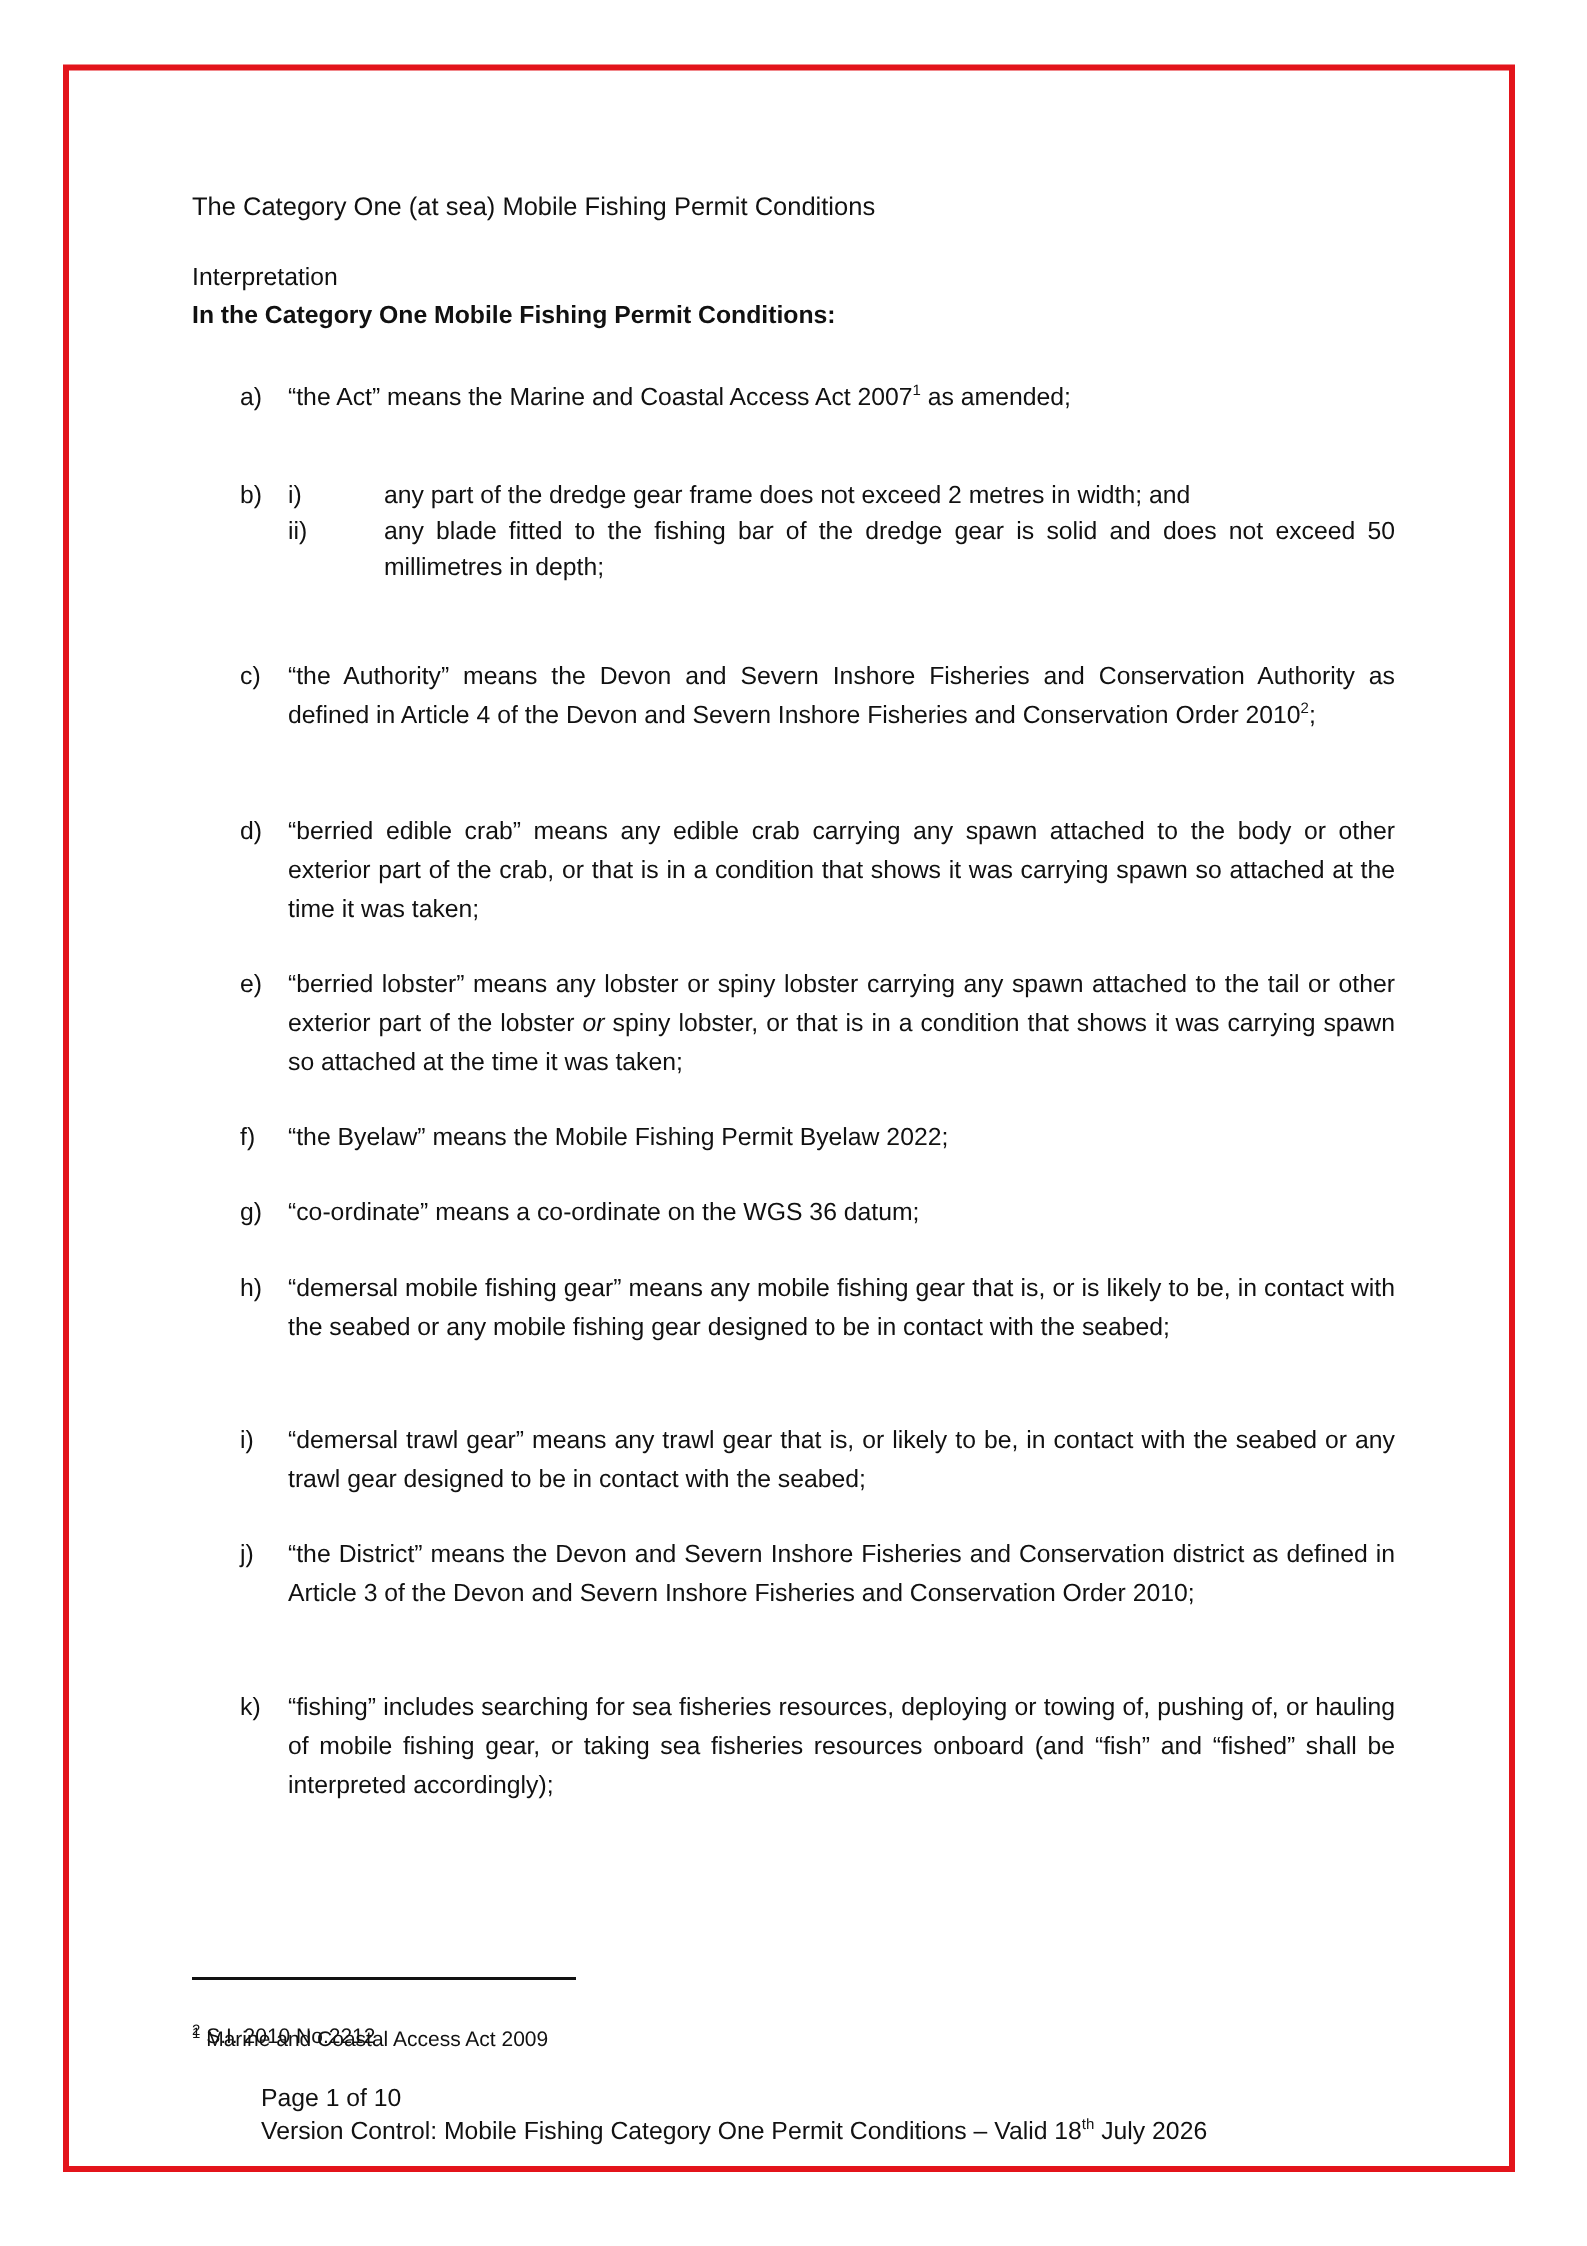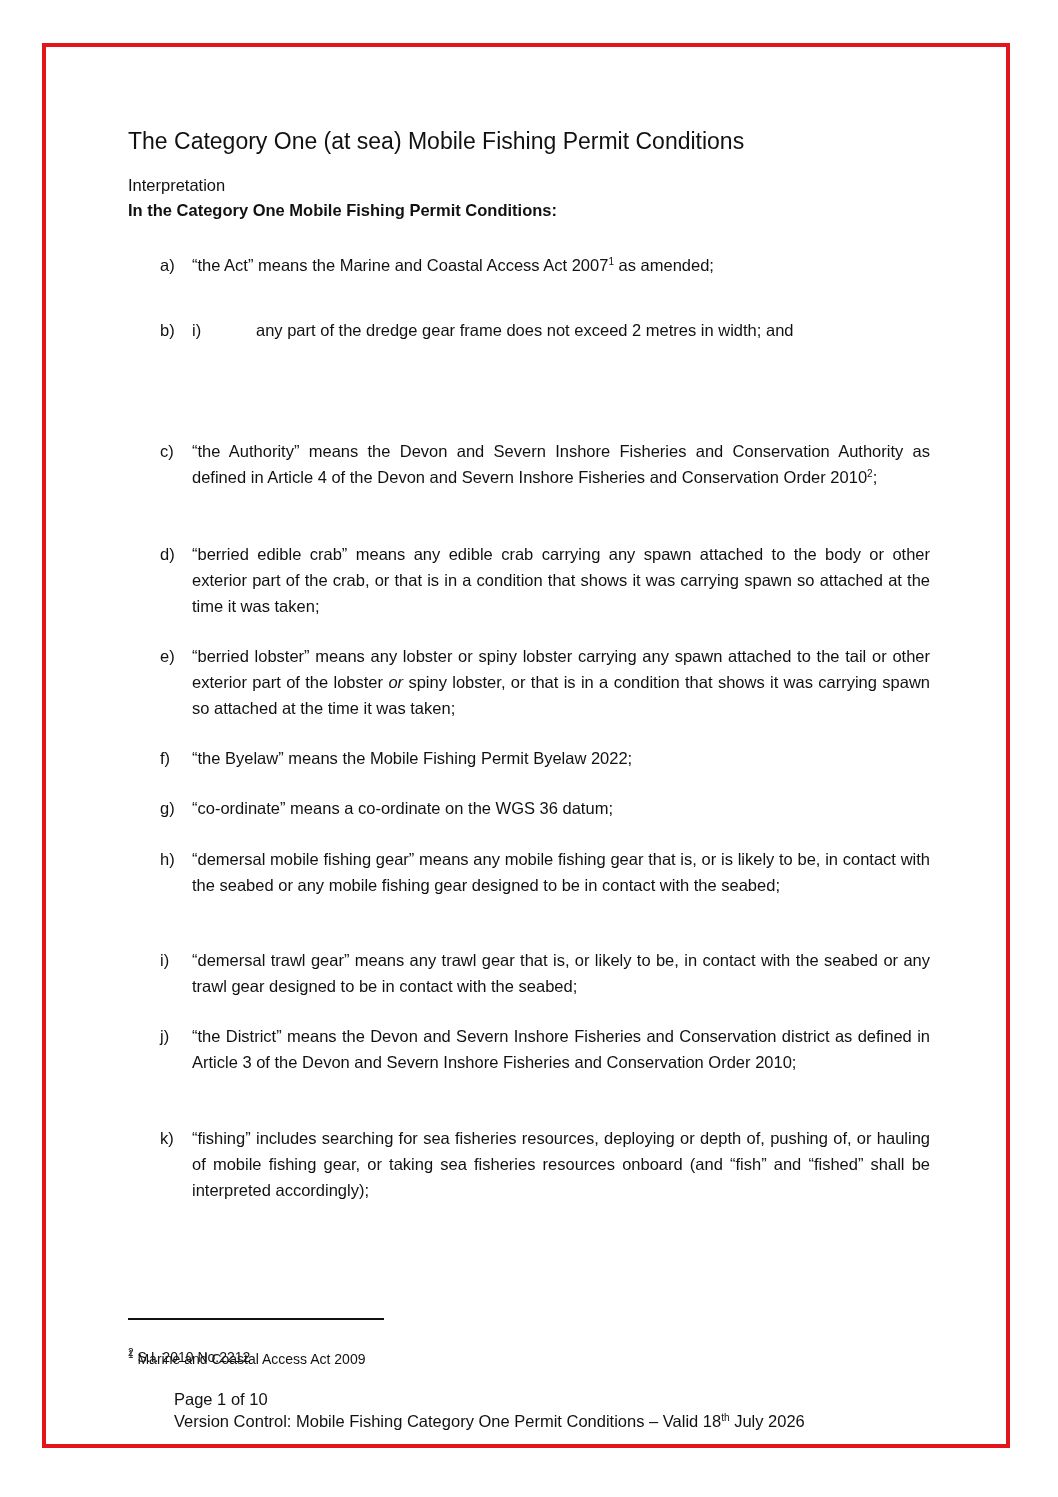--- a/index.html
+++ b/index.html
@@ -1,20 +1,20 @@
 <!DOCTYPE html>
 <html><head>
 <meta charset="utf-8">
 <style>
   html, body { margin: 0; padding: 0; background: #ffffff; }
   body { width: 1058px; height: 1497px; position: relative; overflow: hidden;
          font-family: "Liberation Sans", sans-serif; color: #111; }
   .frame { position: absolute; left: 42px; top: 43px; width: 968px; height: 1405px;
            border: 4px solid #e3141b; box-sizing: border-box; }
-  .title { position: absolute; left: 128px; top: 128px; font-size: 23px; color: #111; white-space: nowrap; }
+  .title { position: absolute; left: 128px; top: 128px; font-size: 17px; color: #111; white-space: nowrap; }
   .heading { position: absolute; left: 128px; top: 176px; font-size: 16.5px; font-weight: normal; }
   .intro { position: absolute; left: 128px; top: 201px; font-size: 16.5px; font-weight: bold; }
   .item { position: absolute; left: 160px; width: 770px; font-size: 16.5px; line-height: 26px; }
   .item .lbl { position: absolute; left: 0; top: 0; }
   .item .txt { margin-left: 32px; text-align: justify; text-align-last: left; }
   .sub { position: relative; margin-left: 32px; }
   .sub .slbl { position: absolute; left: 0; top: 0; }
   .sub .stxt { margin-left: 64px; text-align: justify; text-align-last: left; }
   sup { font-size: 10px; line-height: 0; }
   .fn-rule { position: absolute; left: 128px; top: 1318px; width: 256px; height: 2px; background: #111; }
@@ -33,20 +33,24 @@
 <div class="item" style="top:252px">
   <span class="lbl">a)</span>
   <div class="txt"><span>“the Act” means the Marine and Coastal Access Act 2007</span><sup>1</sup><span> as amended;</span></div>
 </div>
 
 <div class="item" style="top:318px; line-height:24px">
   <span class="lbl">b)</span>
   <div class="sub">
     <span class="slbl">i)</span>
     <div class="stxt">any part of the dredge gear frame does not exceed 2 metres in width; and</div>
+  </div>
+  <div class="sub">
+    <span class="slbl">ii)</span>
+    <div class="stxt">any blade fitted to the fishing bar of the dredge gear is solid and does not exceed 50 millimetres in depth;</div>
   </div>
 </div>
 
 <div class="item" style="top:438px">
   <span class="lbl">c)</span>
   <div class="txt"><span>“the Authority” means the Devon and Severn Inshore Fisheries and Conservation Authority as defined in Article 4 of the Devon and Severn Inshore Fisheries and Conservation Order 2010</span><sup>2</sup><span>;</span></div>
 </div>
 
 <div class="item" style="top:541px">
   <span class="lbl">d)</span>
@@ -78,21 +82,21 @@
   <div class="txt">“demersal trawl gear” means any trawl gear that is, or likely to be, in contact with the seabed or any trawl gear designed to be in contact with the seabed;</div>
 </div>
 
 <div class="item" style="top:1023px">
   <span class="lbl">j)</span>
   <div class="txt">“the District” means the Devon and Severn Inshore Fisheries and Conservation district as defined in Article 3 of the Devon and Severn Inshore Fisheries and Conservation Order 2010;</div>
 </div>
 
 <div class="item" style="top:1125px">
   <span class="lbl">k)</span>
-  <div class="txt">“fishing” includes searching for sea fisheries resources, deploying or depth of, pushing of, or hauling of mobile fishing gear, or taking sea fisheries resources onboard (and “fish” and “fished” shall be interpreted accordingly);</div>
+  <div class="txt">“fishing” includes searching for sea fisheries resources, deploying or towing of, pushing of, or hauling of mobile fishing gear, or taking sea fisheries resources onboard (and “fish” and “fished” shall be interpreted accordingly);</div>
 </div>
 
 <div class="fn-rule"></div>
 <div class="fn" style="top:1351px"><sup>1</sup><span> Marine and Coastal Access Act 2009</span></div>
 <div class="fn" style="top:1349px"><sup>2</sup><span> S.I. 2010 No.2212</span></div>
 
 <div class="footer" style="top:1390px">Page 1 of 10</div>
 <div class="footer" style="top:1412px"><span>Version Control: Mobile Fishing Category One Permit Conditions – Valid 18</span><sup>th</sup><span> July 2026</span></div>
 
 </body></html>

